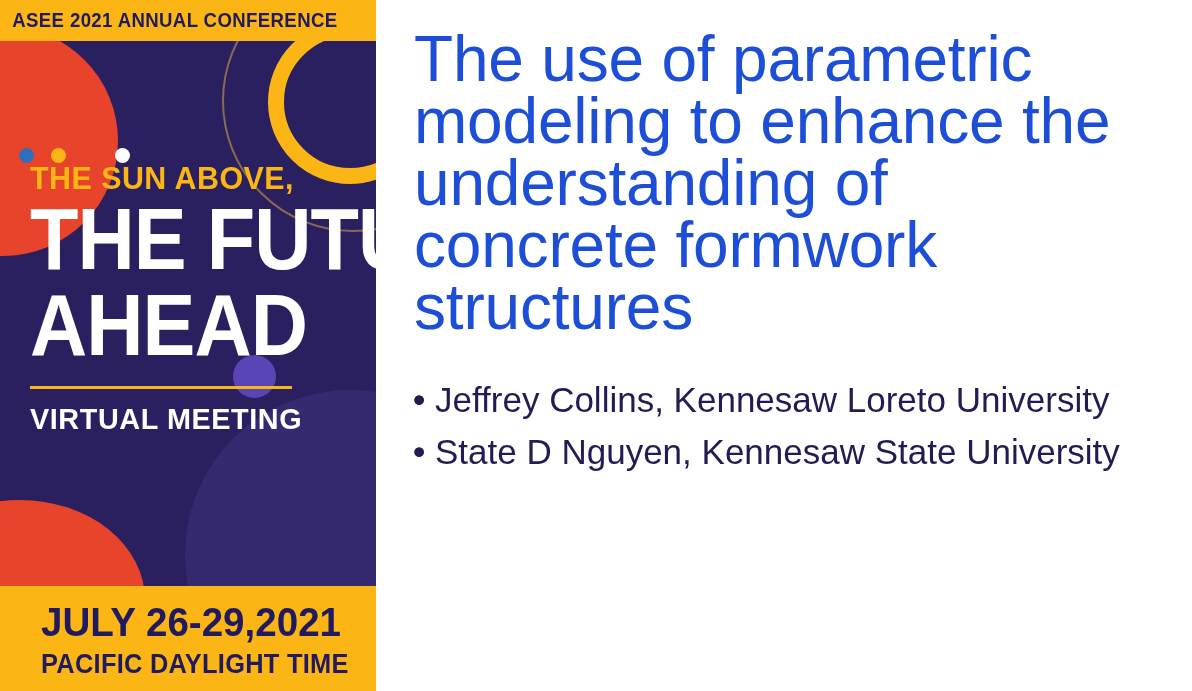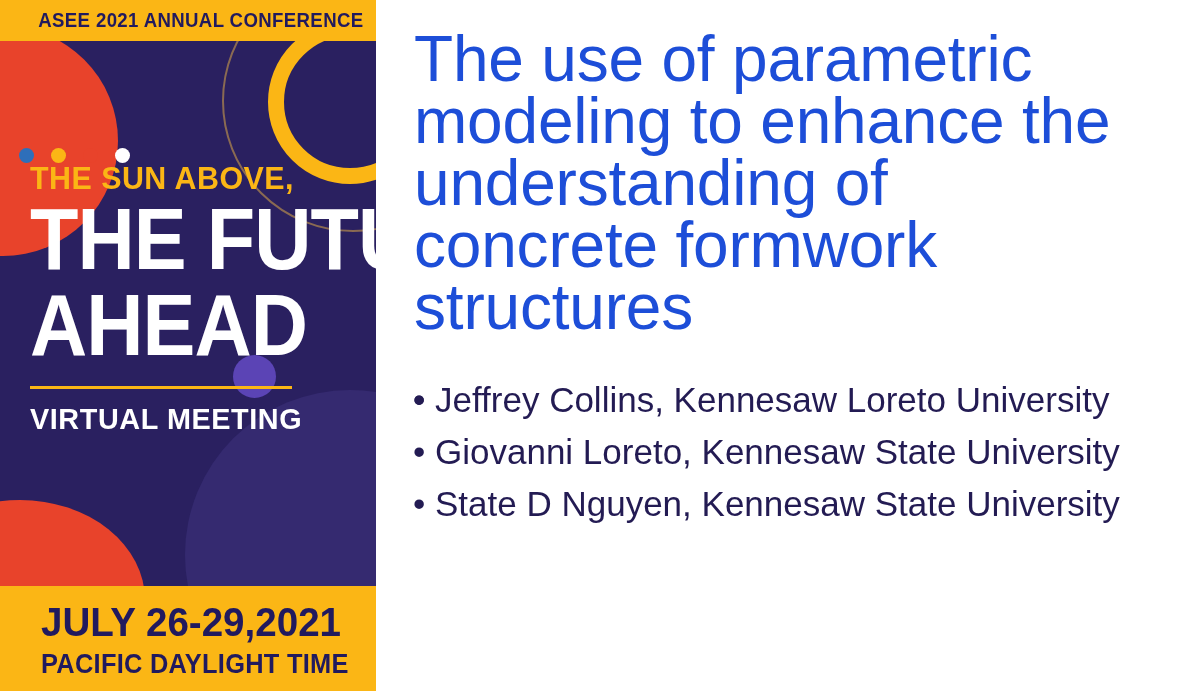--- a/index.html
+++ b/index.html
@@ -37,21 +37,21 @@
   .band-top {
     position: absolute;
     left: 0;
     top: 0;
     width: 376px;
     height: 41px;
     background: #fbb615;
     z-index: 6;
     display: flex;
     align-items: center;
-    justify-content: flex-end;
+    justify-content: flex-start;
   }
   .band-top-text {
     font-family: "Liberation Sans Narrow", "Liberation Sans", sans-serif;
     font-weight: 700;
     font-size: 20px;
     letter-spacing: 0.4px;
     color: #211a5e;
     transform: scaleX(0.93);
     white-space: nowrap;
   }
@@ -307,21 +307,20 @@
     <ul class="author-list">
       <li>
         <span class="bullet">•</span>
       </li>
       <li>
         <span class="bullet">•</span>
         <span>Jeffrey Collins, Kennesaw Loreto University</span>
       </li>
       <li>
         <span class="bullet">•</span>
-        <span>Giovanni Loreto, Kennesaw State University</span>
       </li>
       <li>
         <span class="bullet">•</span>
         <span>State D Nguyen, Kennesaw State University</span>
       </li>
     </ul>
 
   </div>
 
 </div>

